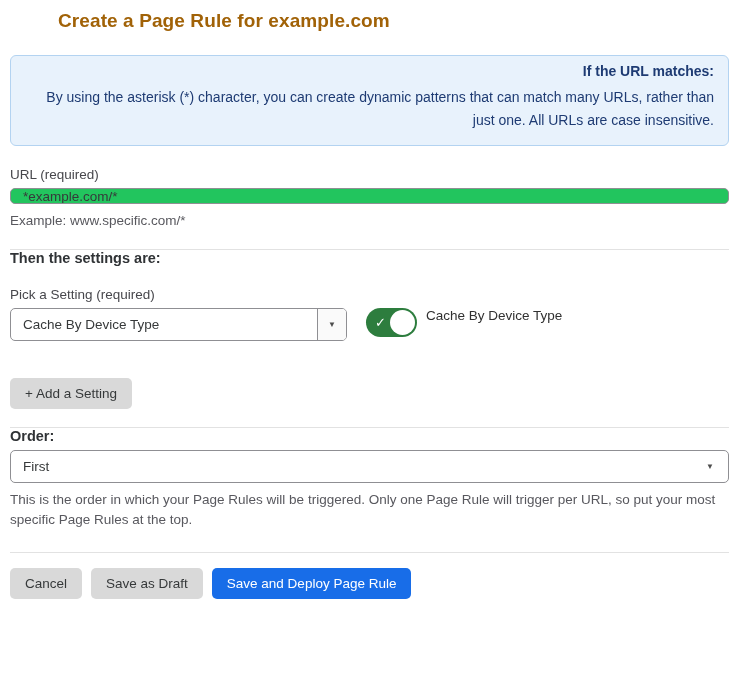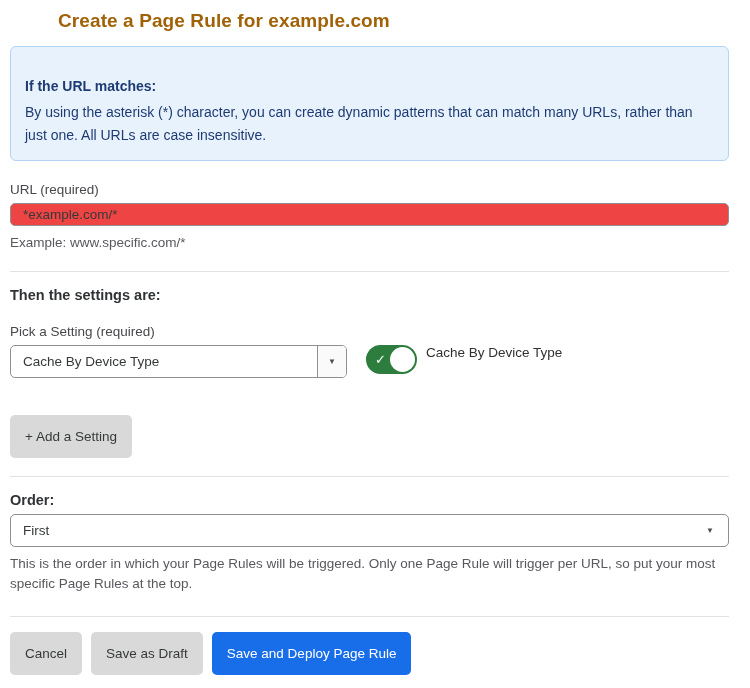--- a/index.html
+++ b/index.html
@@ -14,28 +14,29 @@
   }
   .page-title {
     font-size: 19px;
     font-weight: 700;
     color: #a16207;
     letter-spacing: 0.1px;
     margin-left: 48px;
   }
   
   .info-box {
-    margin-top: 14px;
+    margin-top: 23px;
     background: #e8f2fc;
     border: 1px solid #b3d3f1;
     border-radius: 6px;
-    padding: 28px 14px 13px 14px;
+    padding: 4px 14px 13px 14px;
     color: #1e3b73;
     font-size: 14px;
     line-height: 23px;
+    text-align: right;
   }
   .info-box .info-heading {
     font-weight: 700;
     font-size: 14px;
     margin-bottom: 3px;
   }
   .info-box .info-body { max-width: 692px; }
   .info-link {
     color: #2c6ccd;
     text-decoration: underline;
@@ -50,41 +51,40 @@
   .helper-text {
     font-size: 13.5px;
     color: #58585e;
     margin-top: 7px;
     line-height: 20px;
   }
   
   .text-input {
     display: block;
     width: 100%;
-    height: 23px;
+    height: 16px;
     margin-top: 6px;
     border: 1px solid #8f8f93;
     border-radius: 5px;
     padding: 0 12px;
     font-size: 13.5px;
     font-family: "Liberation Sans", sans-serif;
     color: #36393a;
-    background: #ef4444;
+    background: #22c55e;
     outline: none;
   }
   .divider {
     border: none;
     border-top: 1px solid #e2e2e2;
     margin-top: 18px;
   }
   .section-heading {
     font-size: 14.5px;
     font-weight: 700;
     color: #303336;
-    margin-top: 15px;
   }
   
   .setting-row {
     display: flex;
     margin-top: 6px;
   }
   .select-box {
     display: flex;
     align-items: stretch;
     height: 33px;
@@ -162,21 +162,21 @@
   .toggle-label {
     margin-left: 9px;
     font-size: 13.5px;
     color: #313131;
   }
   
   .btn {
     display: inline-flex;
     align-items: center;
     justify-content: center;
-    height: 43px;
+    height: 31px;
     padding: 0 15px;
     border: none;
     border-radius: 5px;
     font-size: 13.5px;
     font-family: "Liberation Sans", sans-serif;
     cursor: pointer;
     white-space: nowrap;
   }
   .btn-gray {
     background: #d9d9d9;

